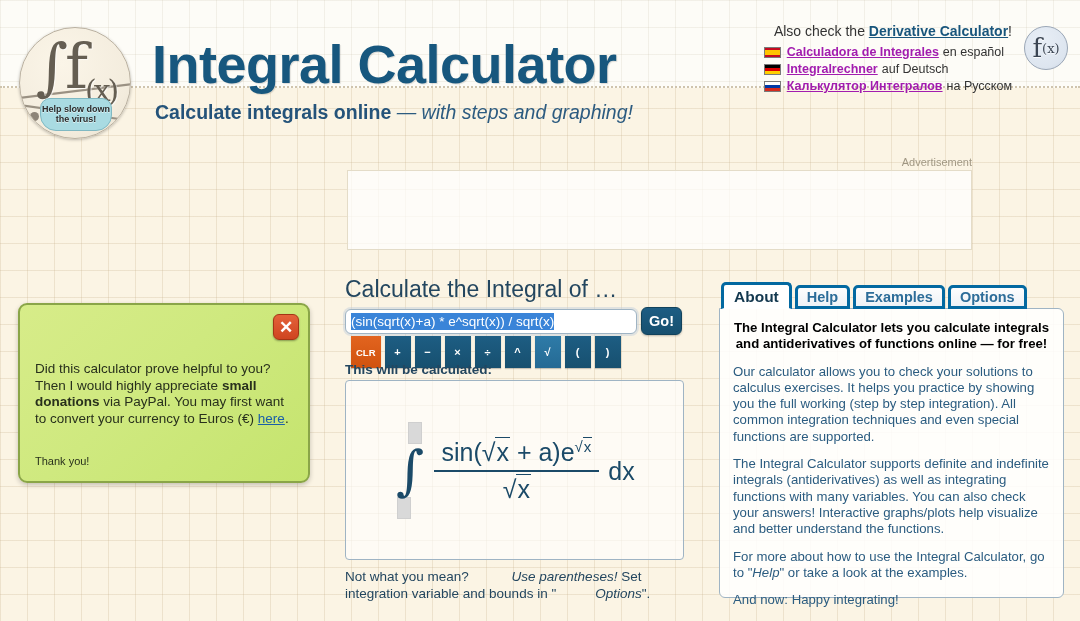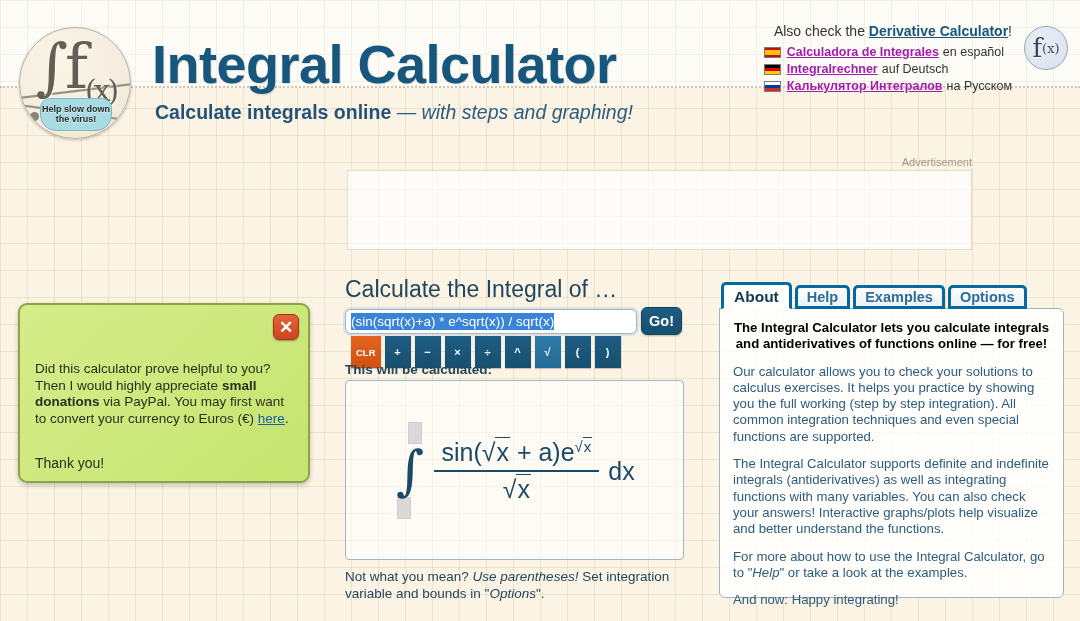--- a/index.html
+++ b/index.html
@@ -156,21 +156,21 @@
     cursor: pointer;
   }
   .popup-body {
     position: absolute; left: 15px; top: 56px; width: 262px;
     font-size: 13.5px; line-height: 16.5px; color: #28301c;
   }
   .popup-body b { font-weight: bold; }
   .popup-body a { color: #1b5fa8; text-decoration: underline; }
   .popup-thanks {
     position: absolute; left: 15px; top: 150px;
-    font-size: 14px; color: #28301c;
+    font-size: 11px; color: #28301c;
   }
 
   
   .calc-heading {
     position: absolute; left: 345px; top: 276px;
     font-size: 23px; color: #23465f;
   }
   .input-wrap {
     position: absolute; left: 345px; top: 309px;
     width: 292px; height: 25px;
@@ -244,21 +244,21 @@
   .sqrt-g .rad { font-size: 25px; }
   .sqrt-g .ovl { border-top: 1.5px solid #1b4a68; padding: 0 1px; }
   .expo { font-size: 15px; vertical-align: super; }
   .expo .ovl { border-top: 1px solid #1b4a68; }
   .dx { font-size: 25px; margin-left: 9px; }
 
   .hintline {
     position: absolute; left: 345px; top: 568px; width: 345px;
     font-size: 13.5px; line-height: 17px; color: #23465f;
   }
-  .hintline i { font-style: italic; }
+  .hintline i { font-style: italic; margin-left: 39px; }
 
   
   .tabs { position: absolute; left: 721px; top: 282px; display: flex; align-items: flex-end; z-index: 4; }
   .tab {
     height: 24px; padding: 0 9px;
     display: flex; align-items: center;
     font-size: 14.5px; font-weight: bold;
     border: 3px solid #0369a1;
     border-radius: 5px 5px 0 0;
     background: linear-gradient(to bottom,#fdfdfd,#eef2f6);

